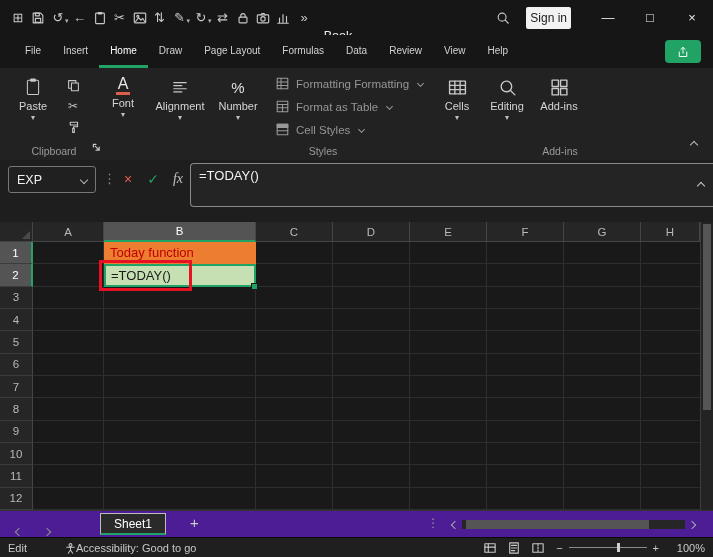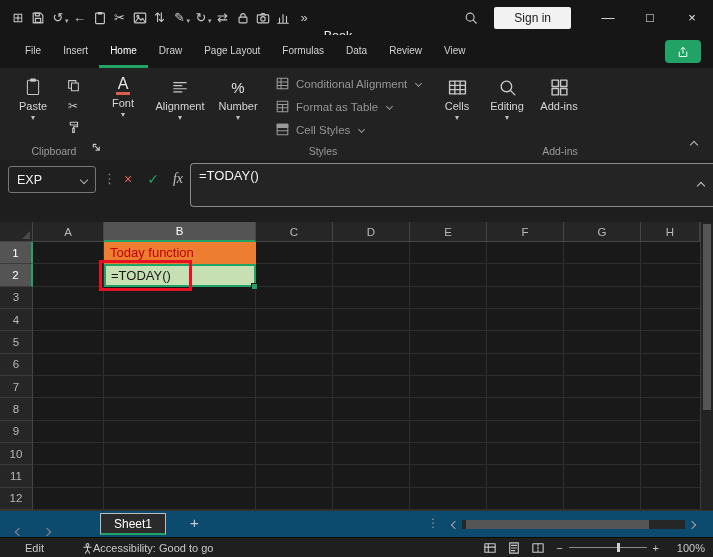--- a/index.html
+++ b/index.html
@@ -19,21 +19,21 @@
   .titlebar{position:absolute;top:0;left:0;width:100%;height:35px;display:flex;align-items:center;
             padding-left:8px;box-sizing:border-box;background:#161616;}
   .tbi{width:20px;height:24px;display:flex;align-items:center;justify-content:center;color:#c8c8c8;
        font-size:13px;flex:0 0 auto;}
   .tbi svg{width:14px;height:14px;}
   .dd-mini{font-size:7px;color:#b0b0b0;margin:6px 1px 0 -3px;flex:0 0 auto;}
   .overflow{font-size:13px;color:#c8c8c8;margin-left:8px;}
   .doc-name{margin-left:16px;font-size:12.5px;color:#f0f0f0;white-space:nowrap;margin-top:36px;}
   .tb-search{margin-left:auto;width:30px;display:flex;justify-content:center;}
   .tb-search svg{width:14px;height:14px;}
-  .signin{background:#f2f2f2;color:#1b1b1b;font-size:12px;padding:4px 20px;border-radius:2px;margin:0 16px 0 8px;}
+  .signin{background:#f2f2f2;color:#1b1b1b;font-size:12px;padding:4px 4px;border-radius:2px;margin:0 16px 0 8px;}
   .winbtn{width:42px;height:35px;display:flex;align-items:center;justify-content:center;color:#e8e8e8;font-size:13px;}
   
   .menubar{position:absolute;top:35px;left:0;width:100%;height:33px;display:flex;align-items:stretch;
            padding-left:14px;box-sizing:border-box;background:#161616;}
   .mitem{display:flex;align-items:center;padding:0 11px;font-size:10px;color:#d2d2d2;
          border-bottom:3px solid transparent;box-sizing:border-box;white-space:nowrap;}
   .mitem.active{color:#fff;border-bottom-color:var(--accent);}
   .share-btn{margin:5px 12px 5px auto;display:flex;align-items:center;gap:6px;background:var(--accent);
              color:#fff;font-size:12.5px;padding:0 12px;border-radius:4px;}
   .share-btn svg{width:12px;height:12px;}
@@ -96,34 +96,34 @@
   .cell-b1{position:absolute;left:71px;top:0;width:152px;height:22px;line-height:22px;padding-left:6px;
            box-sizing:border-box;font-size:13px;white-space:nowrap;overflow:hidden;}
   .cell-b2{position:absolute;left:71px;top:22.33px;width:152px;height:23px;line-height:19px;padding-left:5px;
            box-sizing:border-box;font-size:13px;border:2px solid var(--accent);}
   .fill-handle{position:absolute;left:218px;top:41px;width:5px;height:5px;background:var(--accent);border:1px solid #191919;}
   .annot{position:absolute;left:66px;top:18px;width:93px;height:31px;border:3px solid #E81123;
          box-sizing:border-box;pointer-events:none;}
   .vscroll{position:absolute;right:0;top:0;width:13px;bottom:0;background:#232323;border-left:1px solid #3c3c3c;box-sizing:border-box;}
   .vthumb{position:absolute;left:2px;top:2px;width:8px;height:186px;background:#555;}
   
-  .sheetbar{position:absolute;top:510px;left:0;width:100%;height:27px;background:#0c4a6e;border-top:1px solid #333;box-sizing:border-box;}
+  .sheetbar{position:absolute;top:510px;left:0;width:100%;height:27px;background:#4c1d95;border-top:1px solid #333;box-sizing:border-box;}
   .snav{position:absolute;top:10px;color:#8f8f8f;}
   .snav.l{left:16px;}.snav.r{left:44px;}
   .stab{position:absolute;left:100px;top:2px;bottom:2px;display:flex;align-items:center;padding:0 13px;color:#fff;
         font-size:12px;background:#2a2a2a;border:1px solid #bdbdbd;border-bottom:2px solid var(--accent);box-sizing:border-box;}
   .saddnew{position:absolute;left:190px;top:3px;color:#ccc;font-size:15px;}
   .skebab{position:absolute;left:427px;top:5px;color:#9a9a9a;font-size:12px;}
   .hscroll{position:absolute;left:448px;right:14px;top:6px;height:15px;display:flex;align-items:center;}
   .hs-arrow{width:14px;color:#a8a8a8;display:flex;justify-content:center;}
   .hs-track{flex:1;height:9px;position:relative;background:#262626;}
   .hs-thumb{position:absolute;left:4px;top:0;height:9px;width:82%;background:#555;}
   
   .statusbar{position:absolute;top:537px;left:0;width:100%;height:20px;background:#1f1f1f;border-top:1px solid #0c0c0c;
-             display:flex;align-items:center;font-size:11px;color:#c9c9c9;box-sizing:border-box;padding-left:17px;}
+             display:flex;align-items:center;font-size:11px;color:#c9c9c9;box-sizing:border-box;}
   .sb-mode{margin-left:8px;}
   .sb-acc{display:flex;align-items:flex-end;gap:0;margin-left:38px;}
   .sb-acc svg{width:11px;height:11px;}
   .sb-right{margin-left:auto;display:flex;align-items:center;gap:12px;margin-right:8px;}
   .view-ic{display:flex;}
   .view-ic svg{width:12px;height:12px;}
   .zoomwrap{display:flex;align-items:center;gap:6px;}
   .zslider{width:78px;height:11px;position:relative;display:inline-block;}
   .zslider::before{content:"";position:absolute;left:0;right:0;top:5px;height:1px;background:#8a8a8a;}
   .zthumb{position:absolute;left:62%;top:1px;width:3px;height:9px;background:#d0d0d0;}
@@ -202,20 +202,21 @@
   <div class="menubar">
     <span class="mitem">File</span>
     <span class="mitem">Insert</span>
     <span class="mitem active">Home</span>
     <span class="mitem">Draw</span>
     <span class="mitem">Page Layout</span>
     <span class="mitem">Formulas</span>
     <span class="mitem">Data</span>
     <span class="mitem">Review</span>
     <span class="mitem">View</span>
+    <span class="mitem">Help</span>
     <div class="share-btn">
       <svg class="sic w" viewBox="0 0 16 16">
           <path d="M8 9.5V2"></path>
           <path d="M5.2 4.5L8 1.7l2.8 2.8"></path>
           <path d="M3 8v6h10V8"></path>
         </svg>
 
     </div>
   </div>
 
@@ -264,21 +265,21 @@
       <span class="bb-icon pct">%</span>
       <span class="bb-label">Number</span>
       <span class="dd">▾</span>
     </div>
     <div class="styles-stack">
       <div class="srow">
         <svg class="sic dim" viewBox="0 0 16 16">
             <rect x="1.5" y="1.5" width="13" height="13"></rect>
             <path d="M1.5 6.2h13M1.5 10.4h13M6.2 1.5v13"></path>
           </svg>
-        <span>Conditional Alignment</span>
+        <span>Formatting Formatting</span>
         <span class="chv down"></span>
       </div>
       <div class="srow">
         <svg class="sic dim" viewBox="0 0 16 16">
             <rect x="1.5" y="1.5" width="13" height="13"></rect>
             <path d="M1.5 5.5h13M1.5 9.5h13M8 5.5v9"></path>
           </svg>
         <span>Format as Table</span>
         <span class="chv down"></span>
       </div>

